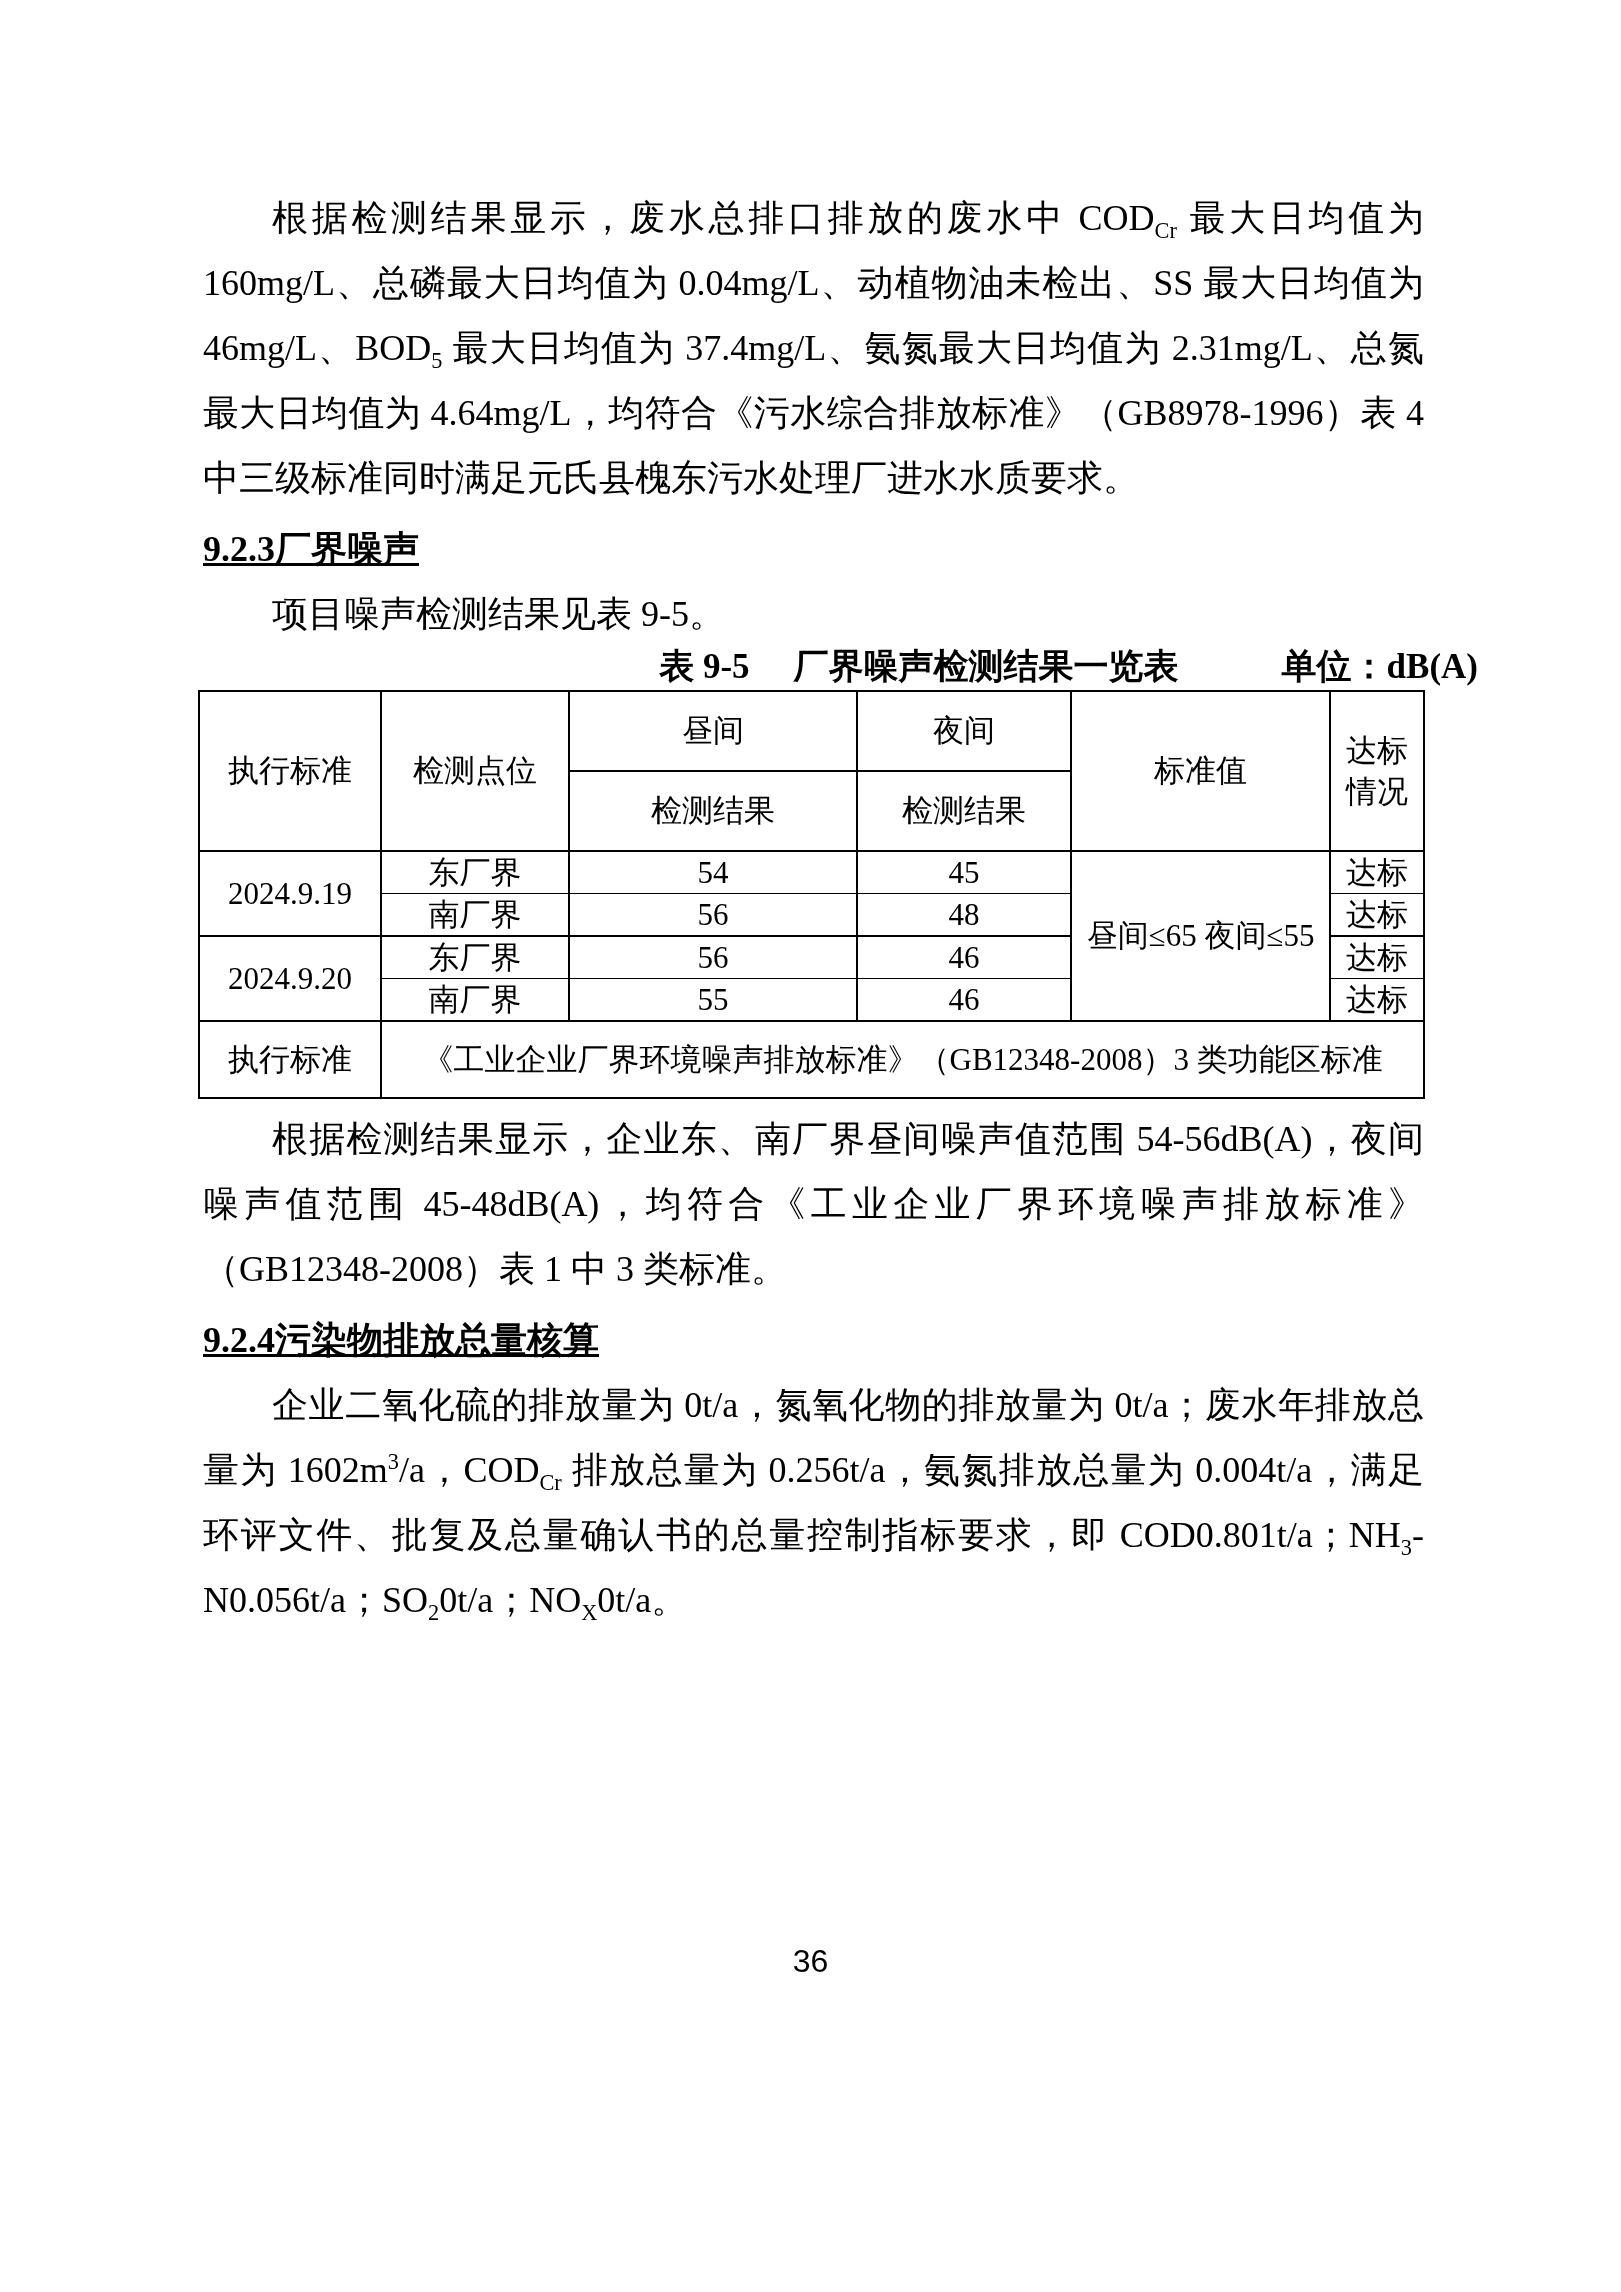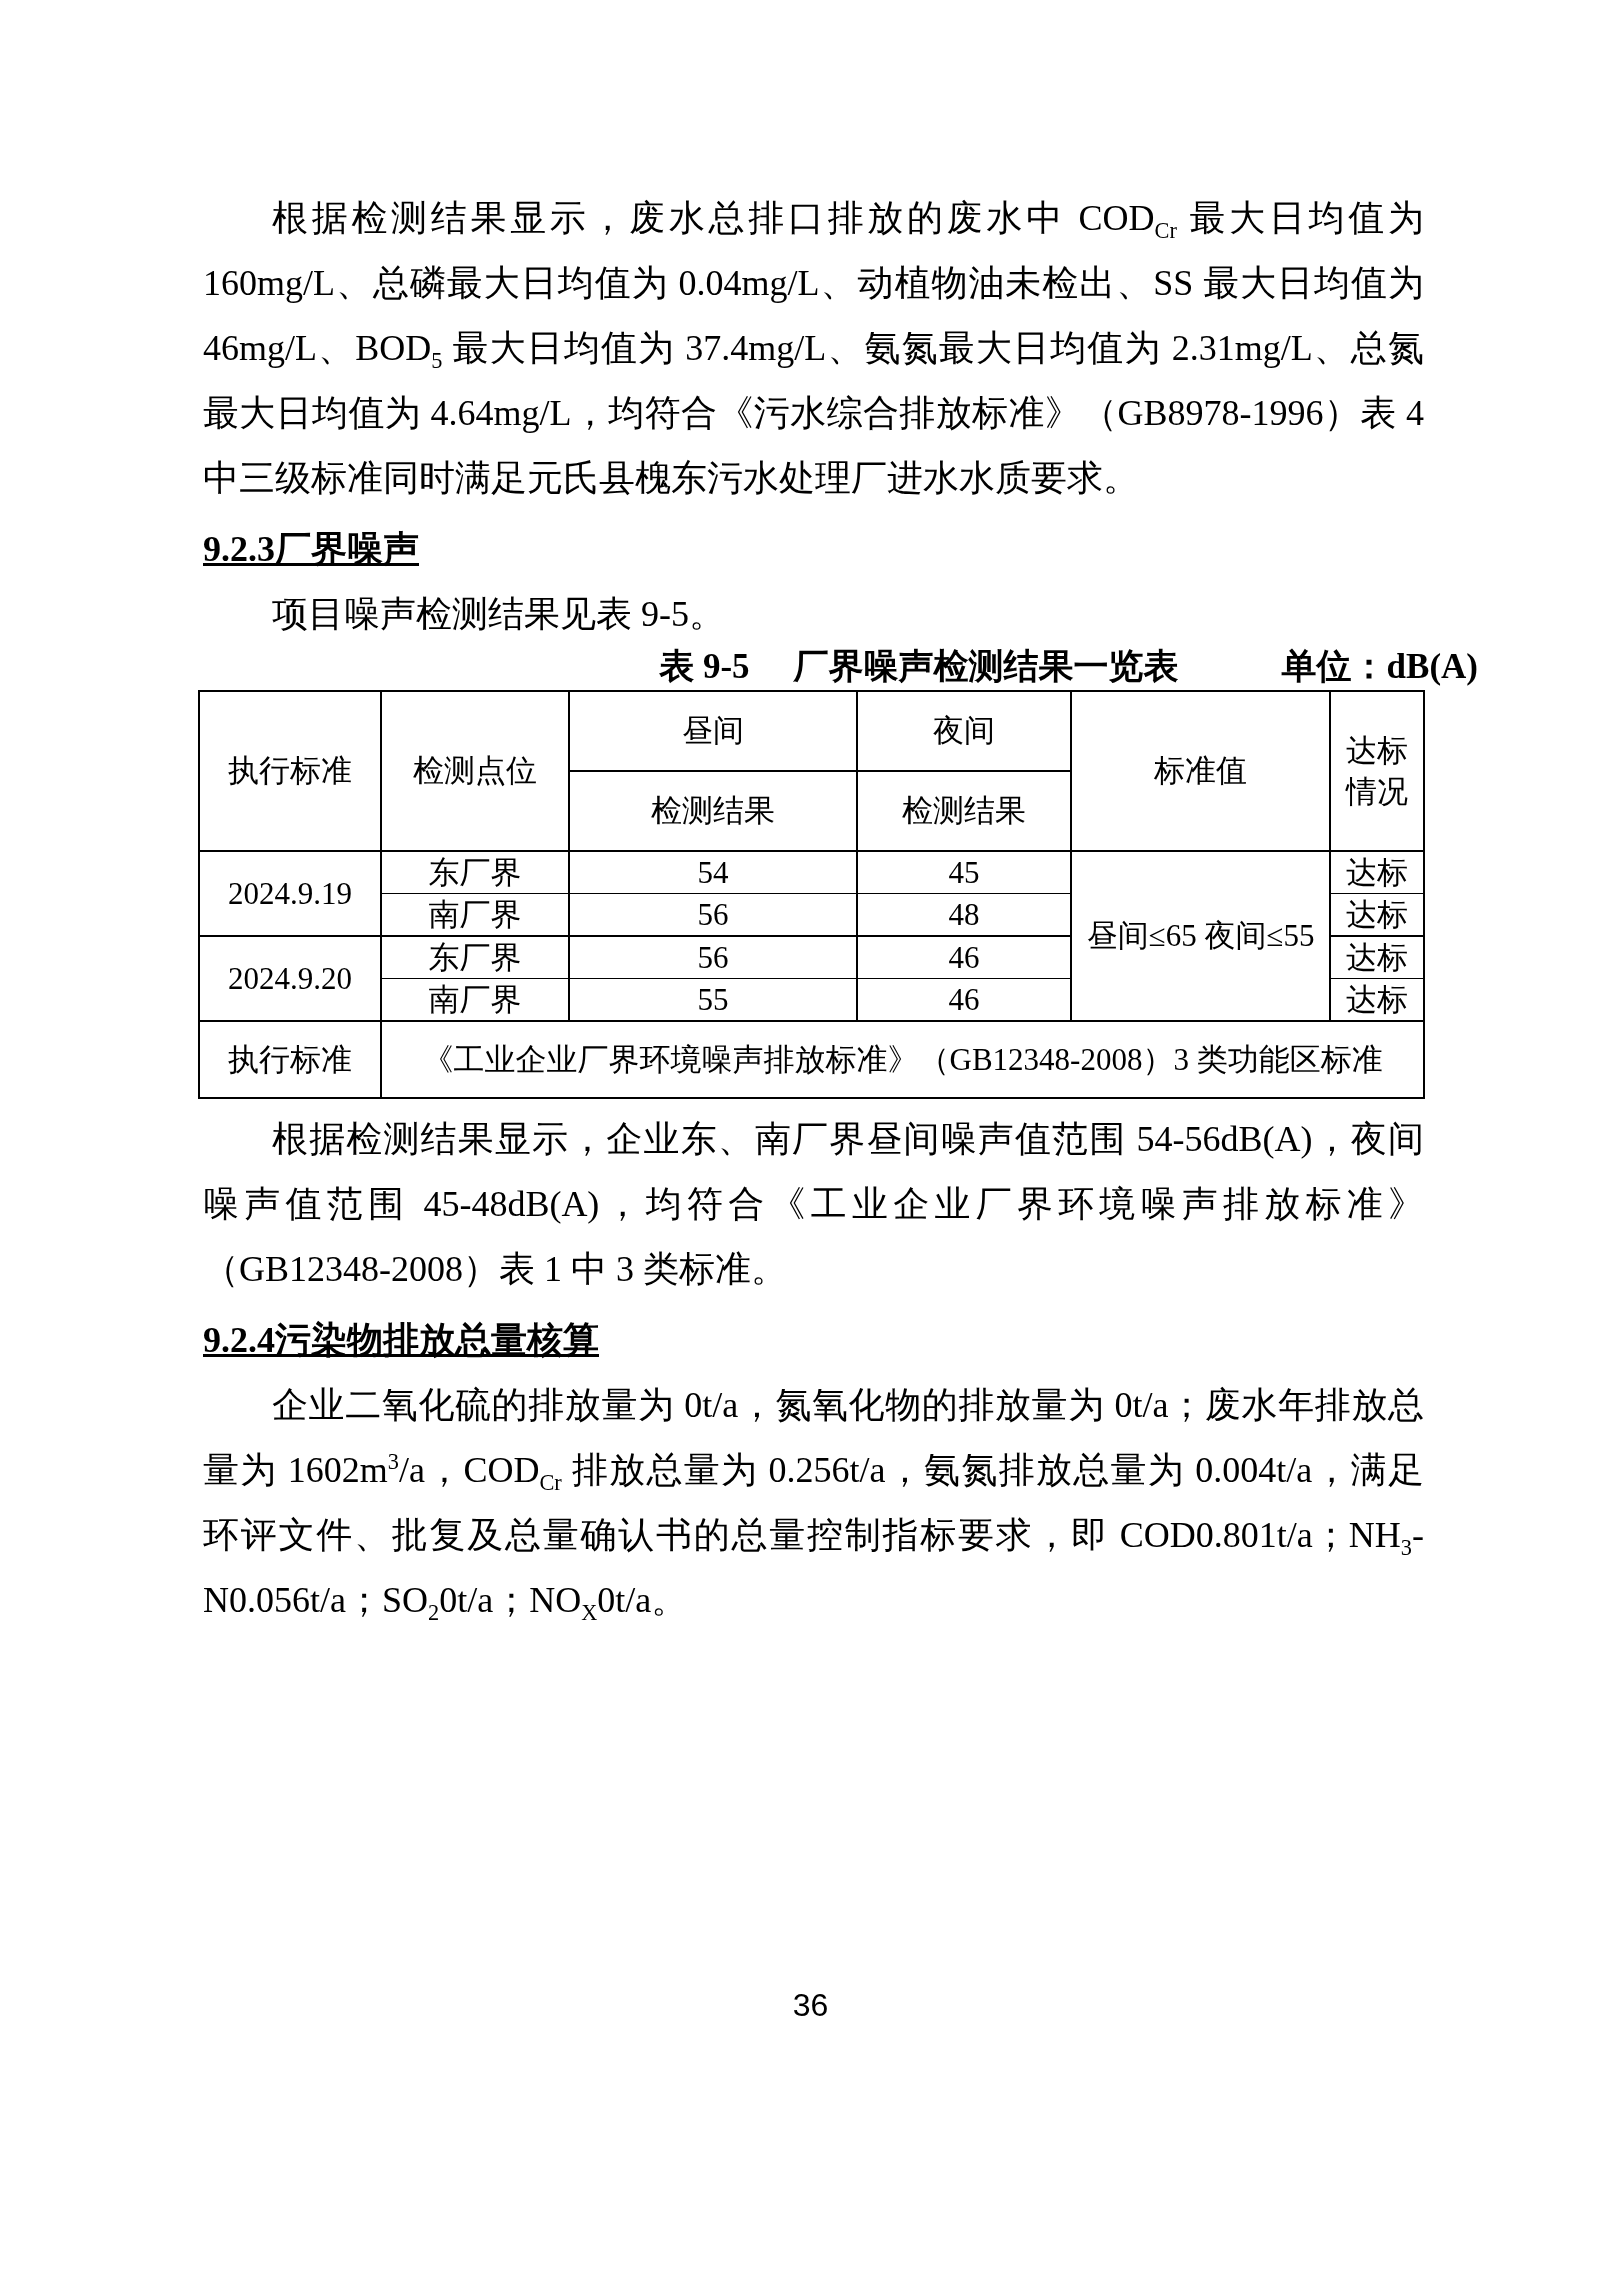--- a/index.html
+++ b/index.html
@@ -68,21 +68,21 @@
   }
   tr.hrow { height:80px; }
   tr.drow { height:42px; }
   tr.exec-row { height:77px; }
   tr.thick-top > td, td.thick-top { border-top:2.9px solid #000; }
   tr.thin-bottom > td { border-bottom:1px solid #000; }
   tr.thin-top > td { border-top:1px solid #000; }
   td.std-cell { white-space:nowrap; }
   .page-number {
     position:absolute;
-    top:1986px; left:0;
+    top:1942px; left:0;
     width:100%;
     text-align:center;
     font-family:"Liberation Sans","DejaVu Sans",sans-serif;
     font-size:32px;
     line-height:39px;
   }
 </style>
 </head>
 <body>
 

